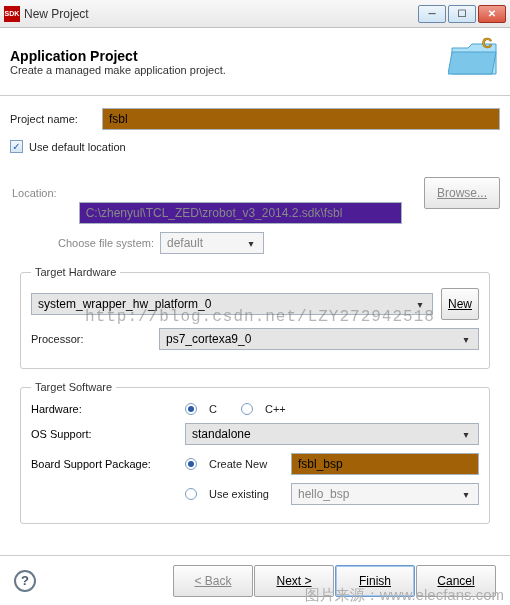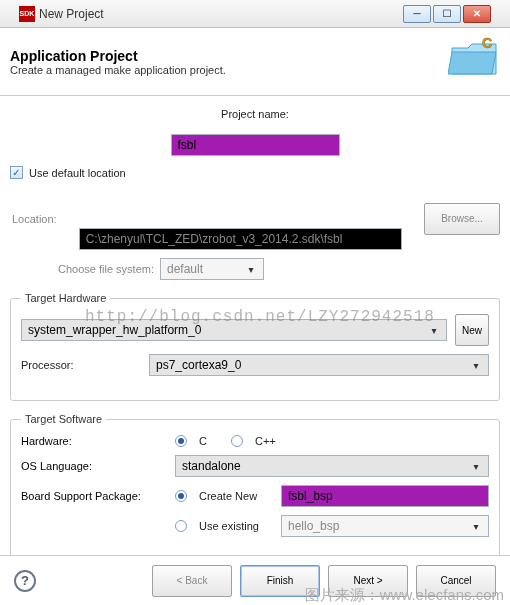--- a/index.html
+++ b/index.html
@@ -1,67 +1,67 @@
 <!DOCTYPE html>
 <html><head>
 <meta charset="utf-8">
 <style>
   * { box-sizing: border-box; font-family: "Segoe UI", Tahoma, sans-serif; }
   html, body { margin: 0; padding: 0; }
   body { width: 510px; height: 605px; background: #fff; font-size: 12px; color: #000; position: relative; overflow: hidden; }
 
   
-  .titlebar { height: 28px; background: linear-gradient(#f8f8f8, #e8e8e8); border-bottom: 1px solid #c0c0c0; display: flex; align-items: center; padding: 0 19px; justify-content: space-between; }
+  .titlebar { height: 28px; background: linear-gradient(#f8f8f8, #e8e8e8); border-bottom: 1px solid #c0c0c0; display: flex; align-items: center; padding: 0 4px; justify-content: space-between; }
   .titlebar-left { display: flex; align-items: center; gap: 4px; }
   .app-icon { width: 16px; height: 16px; background: #b00; color: #fff; font-size: 7px; display: flex; align-items: center; justify-content: center; font-weight: bold; }
   .title-text { font-size: 12px; color: #333; }
   .win-controls { display: flex; gap: 2px; }
   .win-btn { width: 28px; height: 18px; border: 1px solid #6b8aab; border-radius: 2px; background: linear-gradient(#eef5fb, #cfe4f6); display: flex; align-items: center; justify-content: center; font-size: 10px; }
   .win-btn.close { background: linear-gradient(#f09c8f, #d9553f); border-color: #a03020; color: #fff; font-weight: bold; }
 
   
   .banner { height: 68px; background: #fff; border-bottom: 1px solid #ccc; display: flex; justify-content: space-between; padding: 6px 10px; }
   .banner-left { display: flex; flex-direction: column; justify-content: center; }
   .banner-title { font-size: 14px; font-weight: bold; }
   .banner-sub { font-size: 11px; color: #333; margin-top: 0; }
   .banner-icon { width: 52px; height: 44px; position: relative; }
 
   
   .content { padding: 12px 10px; }
   .row { display: flex; align-items: center; margin-bottom: 8px; }
   .lbl { font-size: 11px; color: #222; }
-  .txt { border: 1px solid #a7b4c0; padding: 3px 6px; font-size: 12px; background: #a21caf; flex: 1; height: 22px; }
-  .txt[disabled] { background: #000000; color: #888; margin-top: 41px; }
+  .txt { border: 1px solid #a7b4c0; padding: 3px 6px; font-size: 12px; background: #a16207; flex: 1; height: 22px; }
+  .txt[disabled] { background: #4c1d95; color: #888; margin-top: 41px; }
 
   .chk { width: 13px; height: 13px; border: 1px solid #7a9ec4; background: linear-gradient(#f2f7fc,#d6e6f5); margin-right: 6px; display:inline-flex; align-items:center; justify-content:center; font-size:10px; color:#2a5ca8;}
   .checked::before { content:"✓"; }
 
-  .btn { border: 1px solid #a0a0a0; background: linear-gradient(#fdfdfd,#e6e6e6); padding: 3px 12px; font-size: 10px; border-radius: 2px; height: 32px; display:inline-flex; align-items:center; justify-content:center; }
+  .btn { border: 1px solid #a0a0a0; background: linear-gradient(#fdfdfd,#e6e6e6); padding: 3px 12px; font-size: 12px; border-radius: 2px; height: 32px; display:inline-flex; align-items:center; justify-content:center;text-decoration:underline; }
   .btn.disabled { color: #888; }
   .btn.default { border-color:#6a9ad0; box-shadow: 0 0 0 1px #a5c7ec inset; }
 
-  fieldset { border: 1px solid #ccc; border-radius: 3px; margin: 12px 0; padding: 10px 10px 16px; }
+  fieldset { border: 1px solid #ccc; border-radius: 3px; margin: 12px 10px; padding: 10px 10px 10px; }
   legend { font-size: 11px; color: #333; padding: 0 4px; }
 
   .select { border: 1px solid #a7b4c0; background: #e5e5e5; height: 22px; display: flex; align-items: center; justify-content: space-between; padding: 0 4px 0 6px; font-size: 12px; flex: 1; }
   .select.disabled { color:#888; background:#f5f5f5;}
   .select .arrow { width:16px; text-align:center; color:#333; font-size: 10px;}
 
   .field-row { display: flex; align-items: center; margin-bottom: 8px; gap: 8px; }
   .field-lbl-wide { width: 146px; font-size: 11px; }
 
   .radio { width: 12px; height: 12px; border: 1px solid #7a9ec4; border-radius: 50%; display:inline-flex; align-items:center; justify-content:center; margin-right: 4px; background:#fff;}
   .radio.sel::before { content:""; width:6px; height:6px; background:#2a5ca8; border-radius:50%; }
 
   .watermark { position: absolute; top: 308px; left: 85px; font-family: "Courier New", monospace; font-size: 16px; color: rgba(120,120,120,0.55); letter-spacing: 1px; pointer-events:none; }
 
   
   .bottom { position: absolute; bottom: 0; left: 0; right: 0; height: 50px; border-top: 1px solid #ccc; display: flex; align-items: center; justify-content: space-between; padding: 0 14px; background:#fff;}
   .help-icon { width: 22px; height: 22px; border: 2px solid #6a7a8a; border-radius: 50%; display:flex; align-items:center; justify-content:center; color:#4a5a6a; font-weight:bold; font-size: 13px;}
-  .bottom-btns { display:flex; gap: 8px; }
+  .bottom-btns { display:flex; gap: 1px; }
 
   .site-watermark { position:absolute; bottom: 0; right: 6px; font-size: 15px; color:#b0b0b0; pointer-events:none;}
 </style>
 </head>
 <body>
 
 <div class="titlebar">
   <div class="titlebar-left">
     <div class="app-icon">SDK</div>
     <div class="title-text">New Project</div>
@@ -82,21 +82,21 @@
     <svg width="52" height="44" viewBox="0 0 52 44">
       <path d="M4 14 L20 14 L24 10 L48 10 L48 40 L4 40 Z" fill="#aee0f7" stroke="#4aa3d0"></path>
       <path d="M4 18 L48 18 L44 40 L0 40 Z" fill="#7cc6ea" stroke="#4aa3d0"></path>
       <text x="34" y="14" font-size="14" font-weight="bold" fill="#d9a020" stroke="#8a6010" stroke-width="0.5">C</text>
     </svg>
   </div>
 </div>
 
 <div class="content">
 
-  <div class="row" style="gap:14px;flex-direction:column;">
+  <div class="row" style="gap:24px;">
     <span class="lbl">Project name:</span>
     <input class="txt" value="fsbl" style="">
   </div>
 
   <div class="row" style="margin-top:10px;">
     <span class="chk checked"></span>
     <span class="lbl">Use default location</span>
   </div>
 
   <div class="row" style="gap:22px; margin-left: 2px;">
@@ -137,21 +137,21 @@
     <div class="field-row">
       <span class="field-lbl-wide">Hardware:</span>
       <span class="radio sel"></span>
       <span class="lbl">C</span>
       <span style="width:8px;"></span>
       <span class="radio"></span>
       <span class="lbl">C++</span>
     </div>
 
     <div class="field-row">
-      <span class="field-lbl-wide">OS Language:</span>
+      <span class="field-lbl-wide">OS Support:</span>
       <div class="select">
         <span>standalone</span>
         <span class="arrow">▾</span>
       </div>
     </div>
 
     <div class="field-row">
       <span class="field-lbl-wide">Board Support Package:</span>
       <span class="radio sel"></span>
       <span class="lbl" style="width:74px;">Create New</span>
@@ -171,19 +171,19 @@
   </fieldset>
 
 </div>
 
 <div class="watermark">http://blog.csdn.net/LZY272942518</div>
 
 <div class="bottom">
   <div class="help-icon">?</div>
   <div class="bottom-btns">
     <span class="btn disabled" style="width:80px;">&lt; Back</span>
+    <span class="btn" style="width:80px;">Next &gt;</span>
     <span class="btn default" style="width:80px;">Finish</span>
-    <span class="btn" style="width:80px;">Next &gt;</span>
     <span class="btn" style="width:80px;">Cancel</span>
   </div>
 </div>
 
 <div class="site-watermark">图片来源：www.elecfans.com</div>
 
 </body></html>

